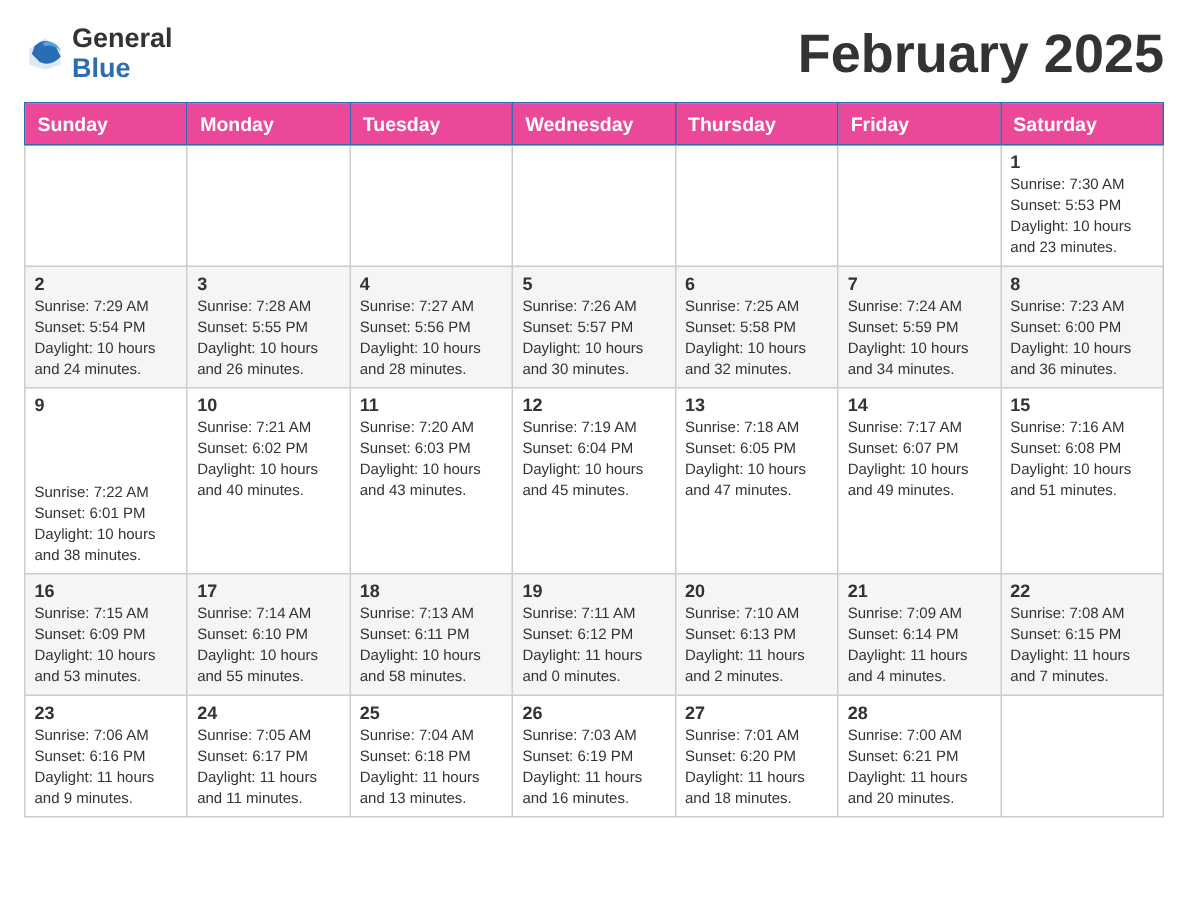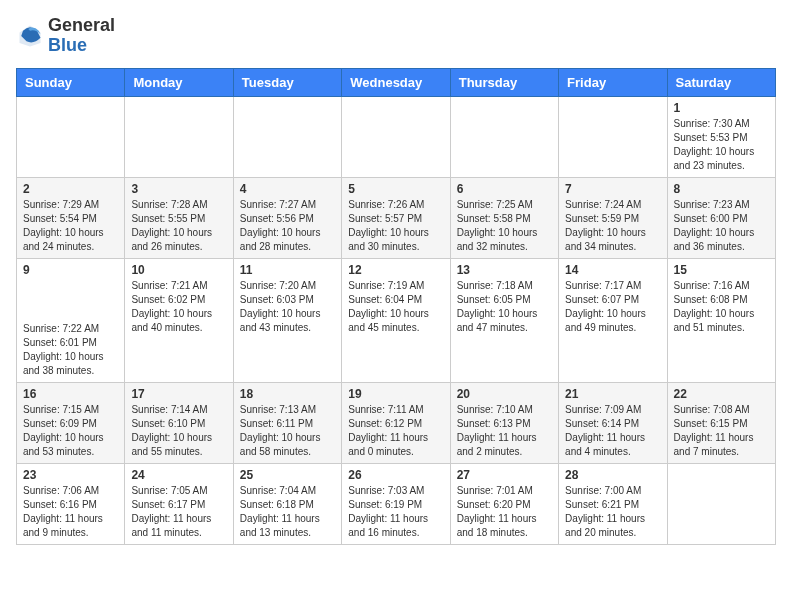--- a/index.html
+++ b/index.html
@@ -44,21 +44,21 @@
     .location {
       font-size: 15px;
       color: #555;
     }
     .calendar {
       width: 100%;
       border-collapse: collapse;
       border: 1px solid #ccc;
     }
     .calendar th {
-      background-color: #3b82f6;
+      background-color: #ec4899;
       color: white;
       text-align: left;
       padding: 6px 8px;
       font-size: 13px;
       font-weight: bold;
       border: 1px solid #2a6db5;
     }
     .calendar td {
       vertical-align: top;
       border: 1px solid #ccc;
@@ -99,20 +99,21 @@
       <polygon points="16,4 28,12 28,24 16,28 4,24 4,12" fill="#2a6db5" opacity="0.15"></polygon>
       <path d="M8 10 Q16 2 24 10 L28 18 Q20 26 12 22 L6 16 Z" fill="#2a6db5"></path>
       <path d="M14 8 Q20 4 26 10 L28 14 Q22 8 16 10 Z" fill="#5ba3e0"></path>
     </svg>
     <div>
       <span class="logo-text logo-general">General</span><br>
       <span class="logo-text logo-blue">Blue</span>
     </div>
   </div>
   <div class="title-section">
+    <div class="month-title">February 2025</div>
   </div>
 </div>
 
 <table class="calendar">
   <thead>
     <tr>
     <th>Sunday</th>
         <th>Monday</th>
         <th>Tuesday</th>
         <th>Wednesday</th>

